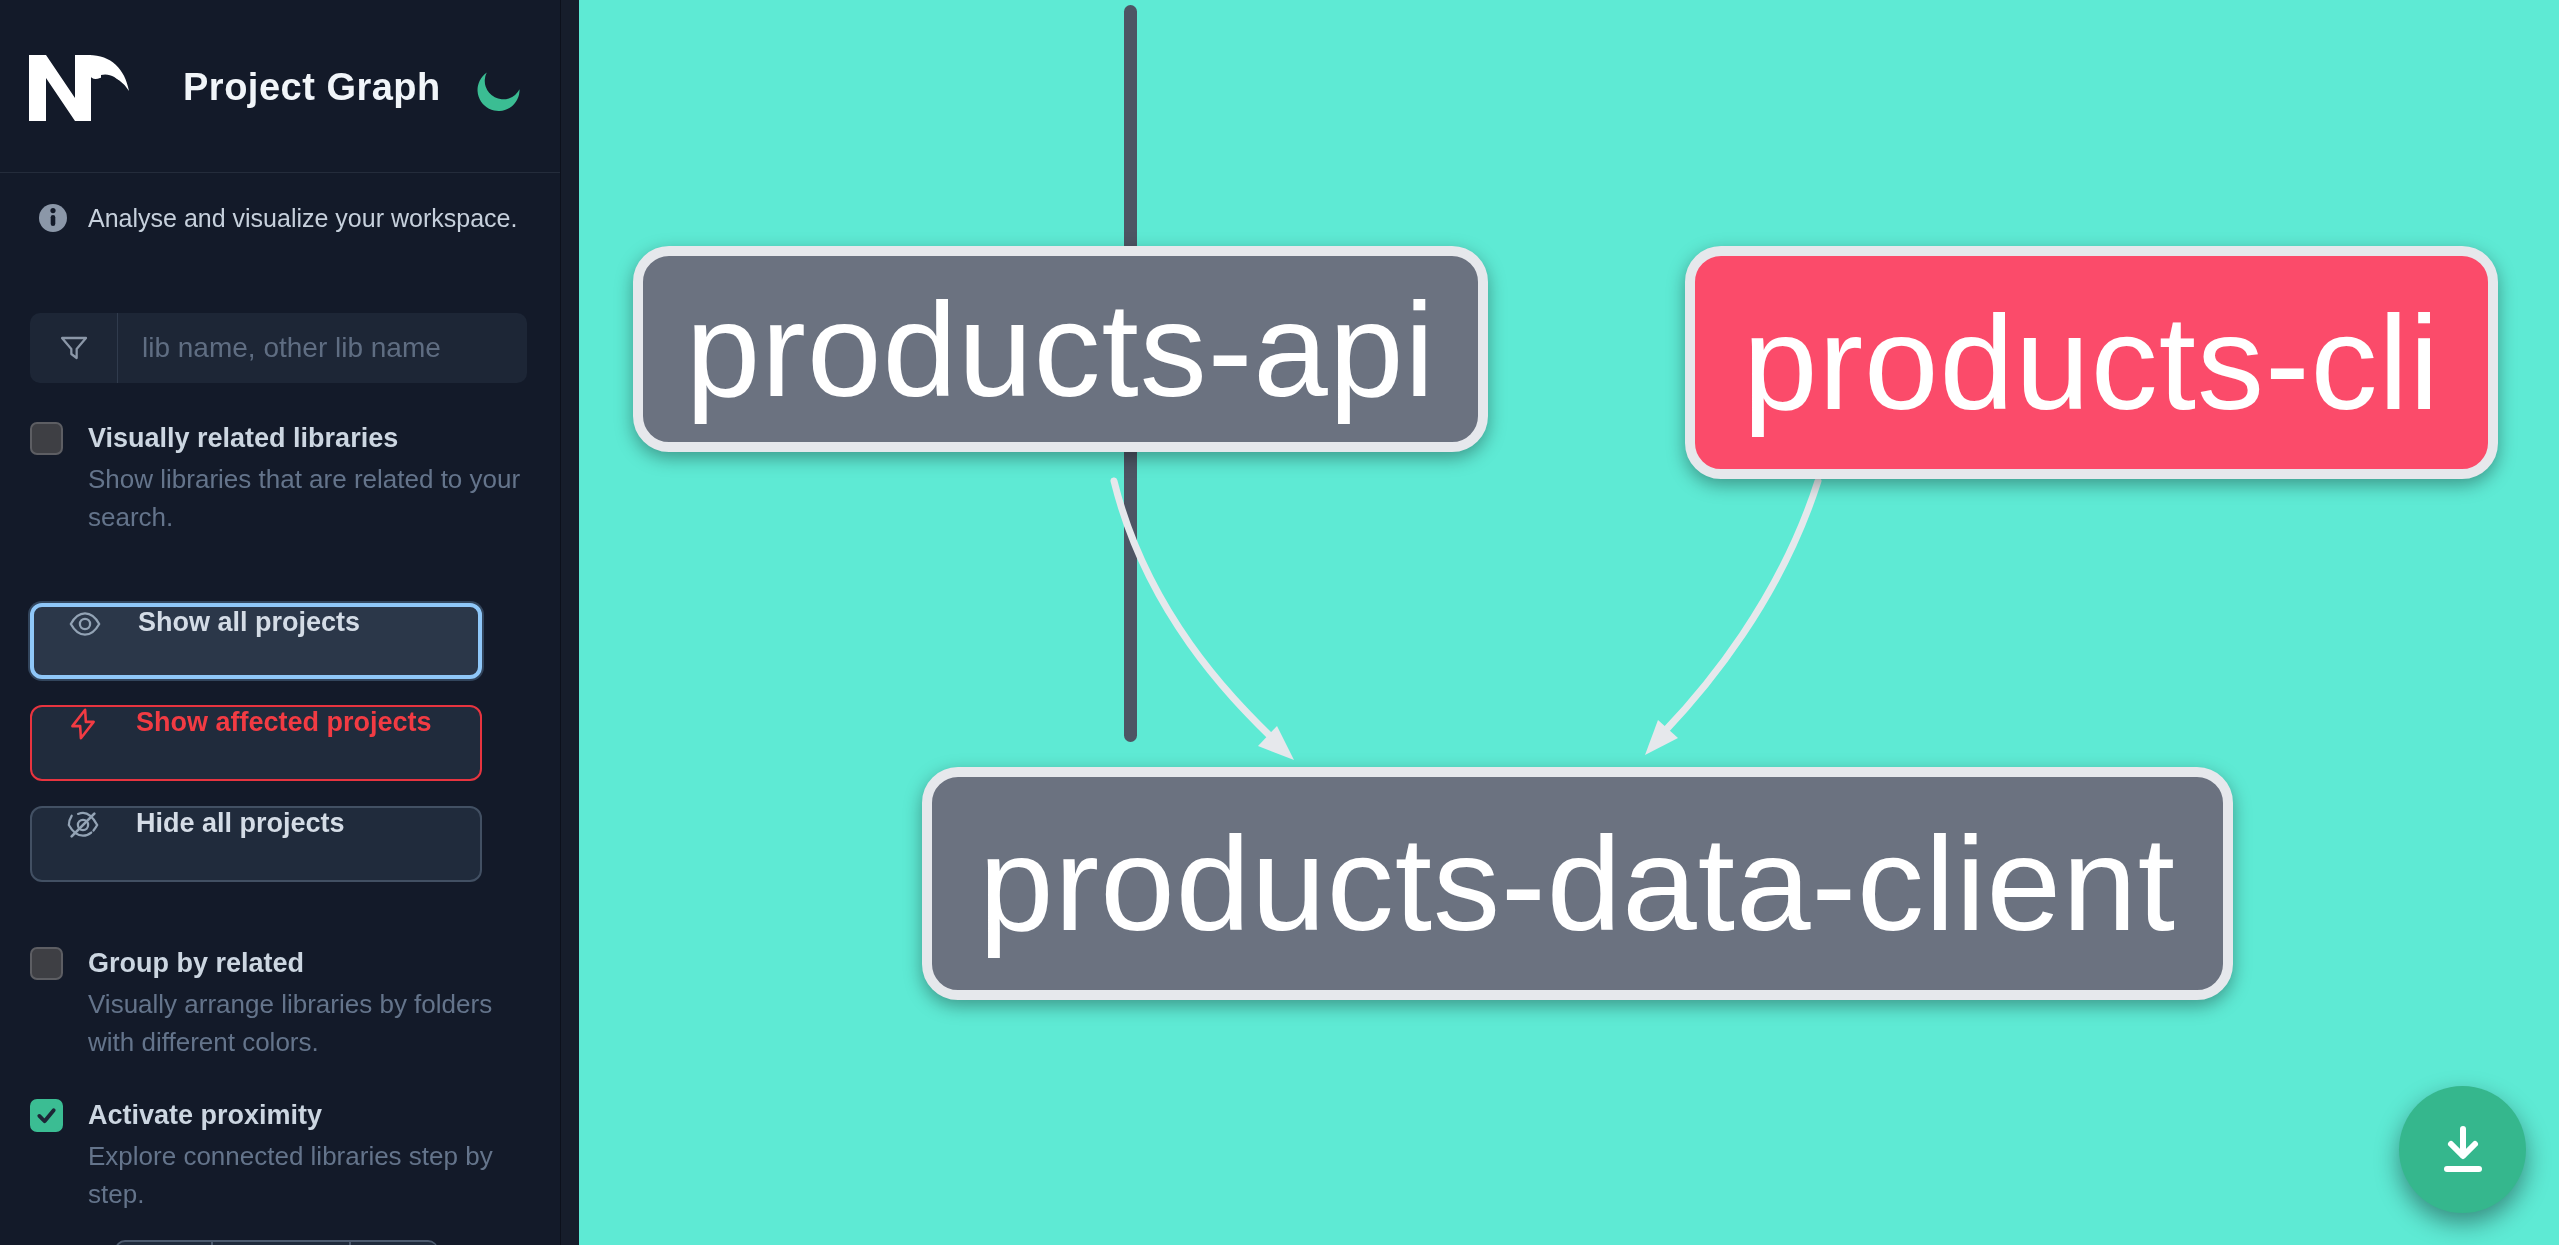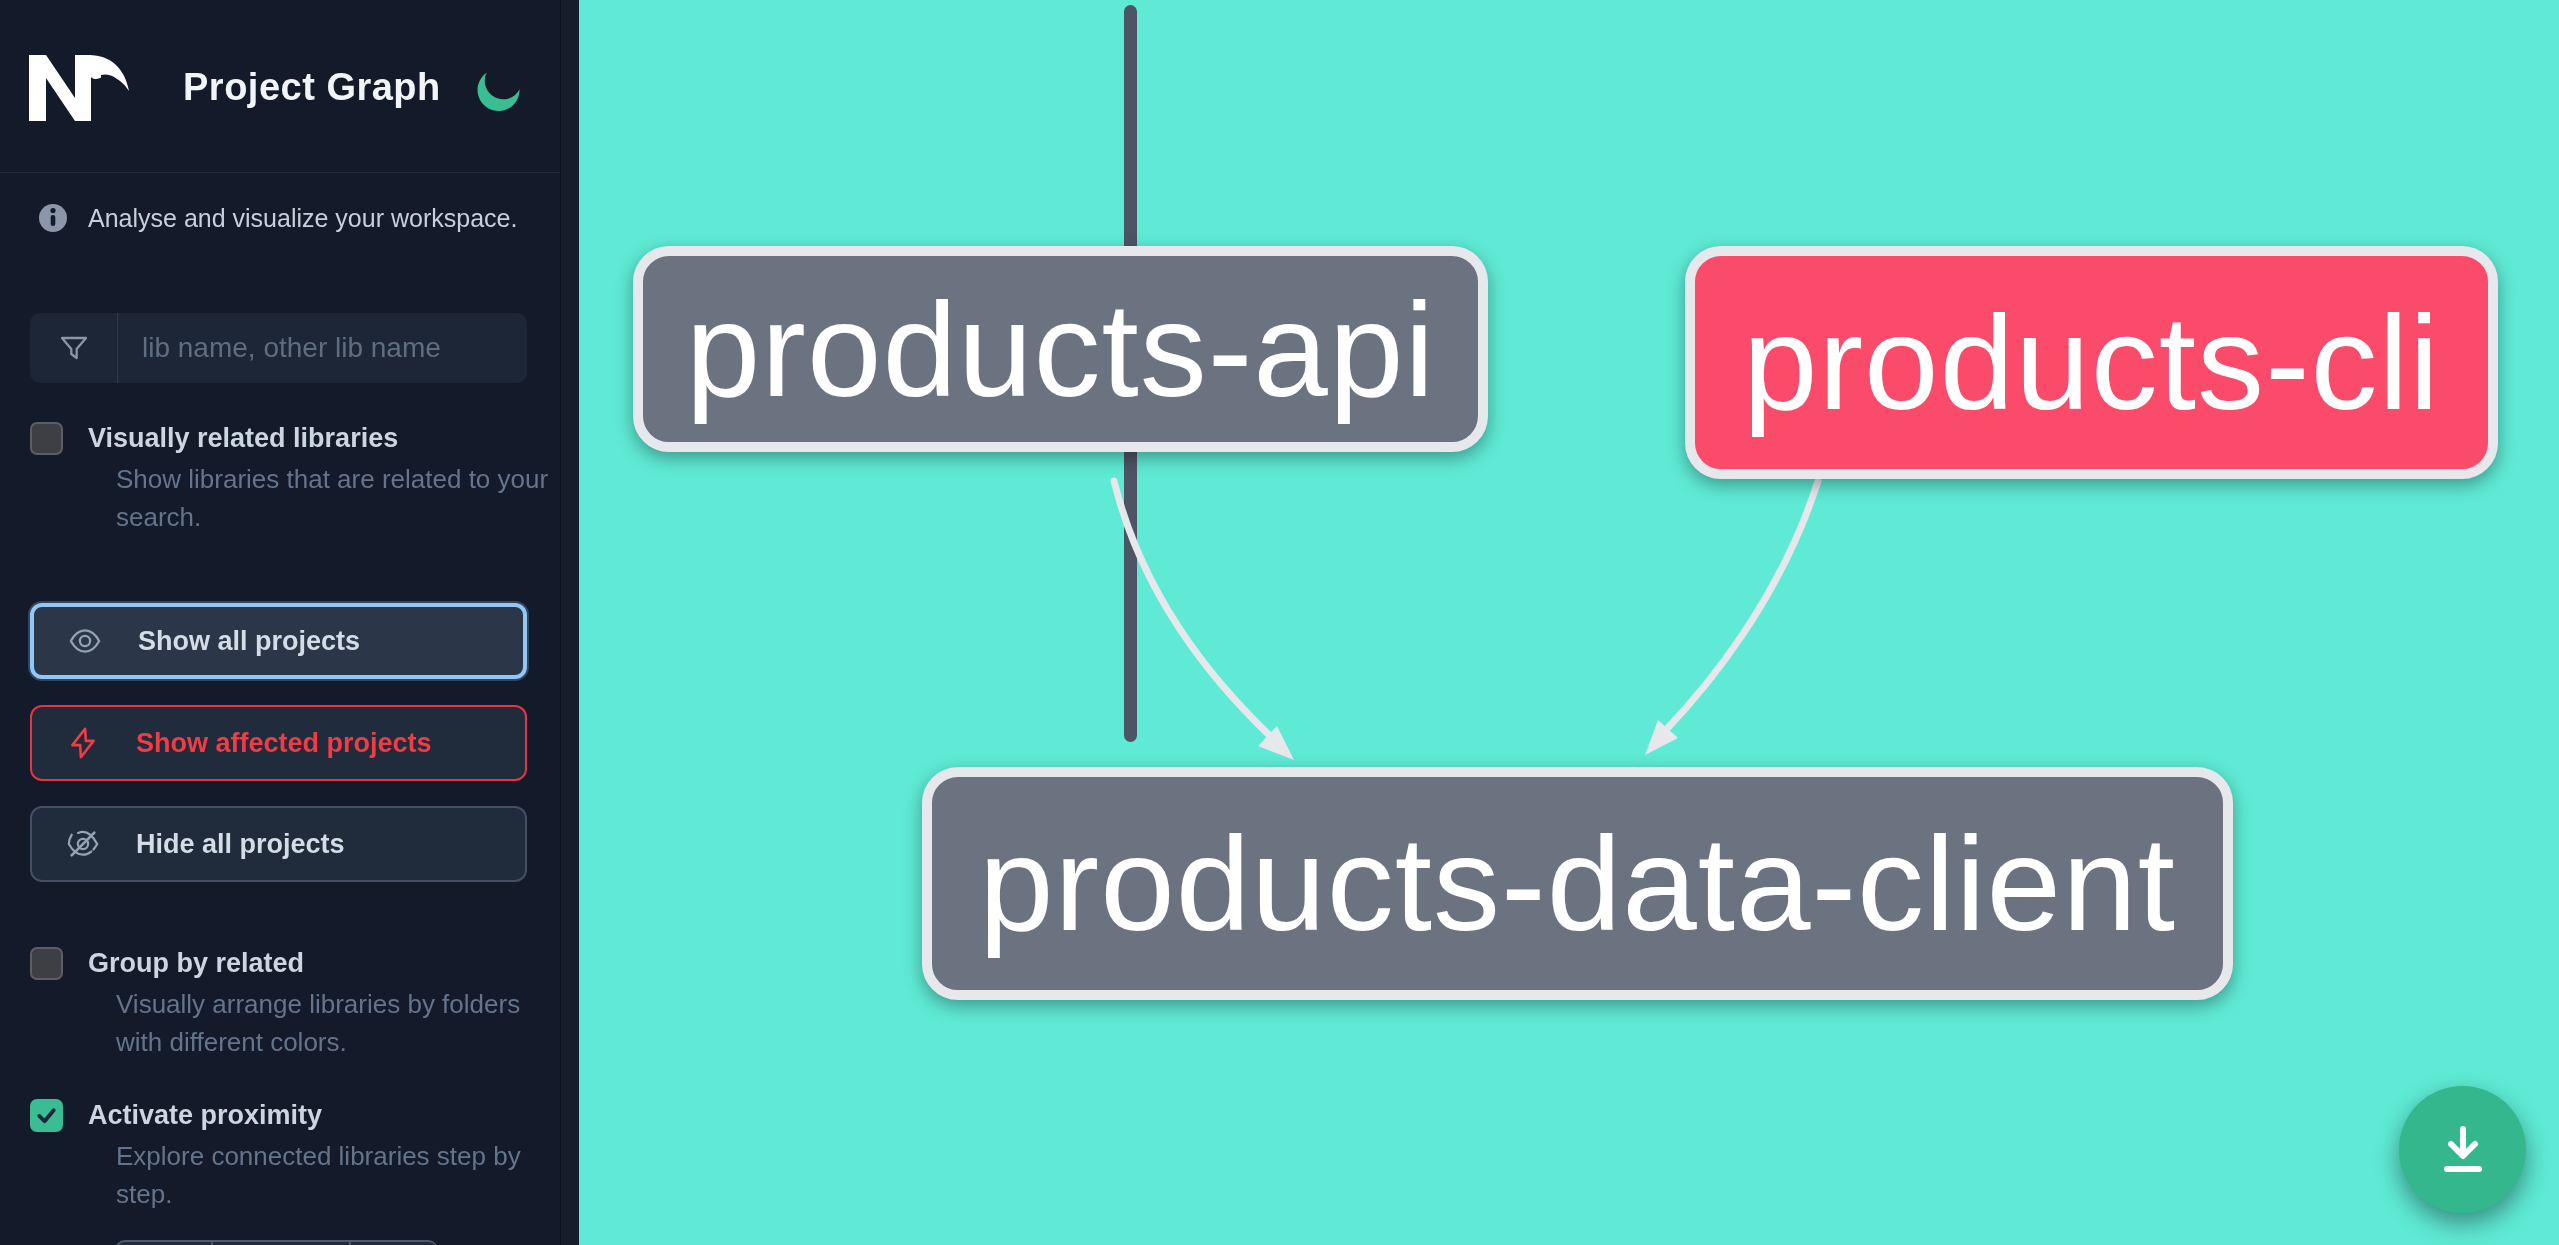--- a/index.html
+++ b/index.html
@@ -25,23 +25,23 @@
   .search-icon-cell{width:95px;display:flex;align-items:center;justify-content:center;border-right:1px solid #303b4d;}
   .search-input{flex:1;background:transparent;border:none;outline:none;color:#cbd5e1;font-size:28px;padding:0 24px;}
   .search-input::placeholder{color:#5f6d82;}
 
   .toggle-block{position:absolute;left:30px;width:500px;}
   .toggle-row{display:flex;align-items:flex-start;gap:25px;}
   .checkbox{width:33px;height:33px;border-radius:7px;background:#3e3f44;border:2px solid #5d5e63;flex:0 0 auto;margin-top:2px;cursor:pointer;}
   .checkbox.checked{background:#3bbd93;border-color:#3bbd93;display:flex;align-items:center;justify-content:center;}
   .checkbox.checked svg{width:23px;height:23px;}
   .toggle-label{font-size:27px;font-weight:700;color:#ccd6e1;line-height:36px;}
-  .toggle-desc{margin-top:4px;font-size:26px;font-weight:400;color:#64748b;line-height:38px;width:440px;margin-left:28px;}
+  .toggle-desc{margin-top:4px;font-size:26px;font-weight:400;color:#64748b;line-height:38px;width:440px;}
 
-  .side-btn{position:absolute;left:30px;width:497px;height:76px;border-radius:12px;background:#202b3c;display:flex;align-items:center;gap:36px;padding:0 0 0 34px;cursor:pointer;}
+  .side-btn{position:absolute;left:30px;width:452px;height:76px;border-radius:12px;background:#202b3c;display:flex;gap:36px;padding:0 0 0 34px;cursor:pointer;}
   .side-btn .b-icon{width:34px;height:34px;flex:0 0 auto;}
   .side-btn .b-label{font-size:27px;font-weight:600;color:#d4dce6;}
   .btn-focused{border:4px solid #8fc7f8;background:#2b3749;box-shadow:0 0 0 2px rgba(143,199,248,.25);}
   .btn-affected{border:2px solid #e8343f;}
   .btn-affected .b-label{color:#f23b43;font-weight:600;}
   .btn-default{border:2px solid #425063;}
 
   .stepper{position:absolute;left:115px;top:1240px;height:48px;display:flex;}
   .step-seg{height:48px;background:#202b3c;border:2px solid #4c5a6e;border-right-width:1px;}
   .step-seg:first-child{border-radius:10px 0 0 0;width:97px;}

